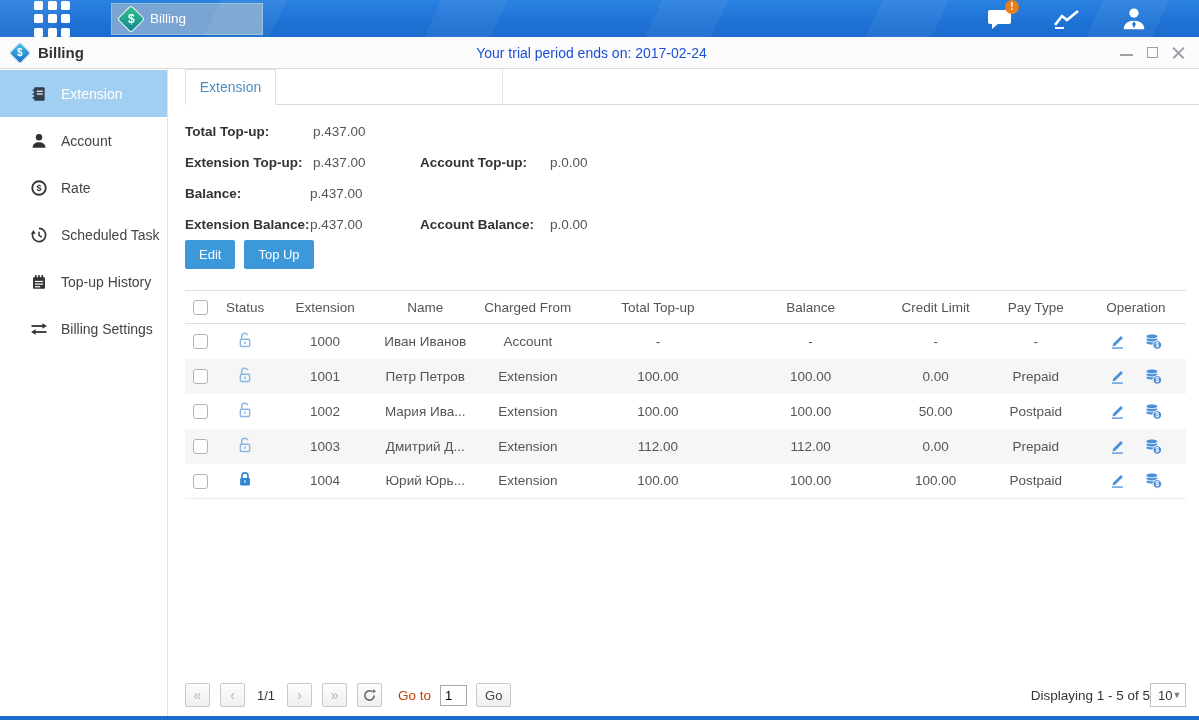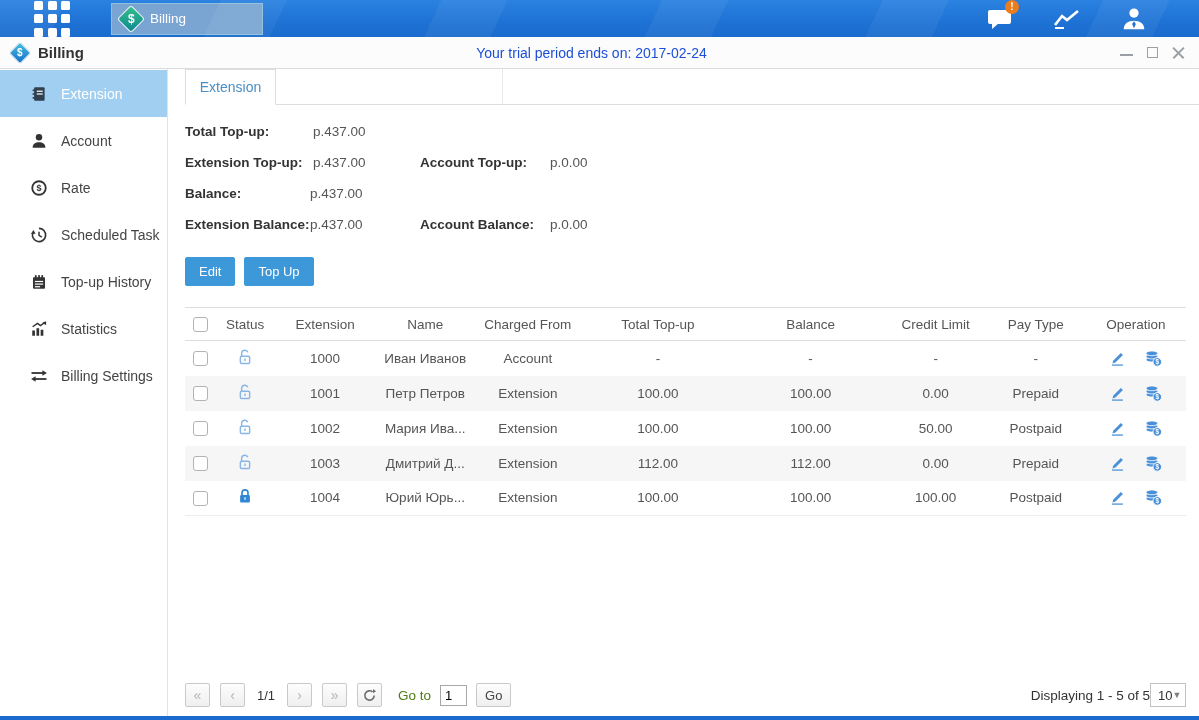--- a/index.html
+++ b/index.html
@@ -63,21 +63,21 @@
   }
   .tab-blank { width:227px; border-right:1px solid #e8e8e8; }
   
   .summary { display:flex; margin-top:11px; font-size:13.5px;flex-direction:column; }
   .sum-grid { display:grid; grid-auto-rows:31px; align-items:center; }
   .sum-left { width:510px; grid-template-columns:128px 107px 130px 1fr; }
   .sum-right { flex:1; grid-template-columns:125px 110px 130px 1fr; }
   .lab { font-weight:bold; color:#333; }
   .val { color:#555; }
   
-  .actions { margin-top:17px; display:flex; gap:9px; }
+  .actions { display:flex; gap:9px; }
   .btn-blue { background:#3d98da; color:#fff; border:1px solid #3d98da; border-radius:2px;
     font-size:13px; padding:6px 13px; cursor:pointer; font-family:inherit; }
   
   table { width:100%; border-collapse:collapse; margin-top:21px; table-layout:fixed; }
   col.c-cb{width:30px} col.c-status{width:60px} col.c-ext{width:100px} col.c-name{width:100px}
   col.c-charged{width:105px} col.c-total{width:155px} col.c-bal{width:150px} col.c-credit{width:100px}
   col.c-pay{width:100px} col.c-op{width:100px}
   thead th { font-weight:normal; color:#555; font-size:13.5px; height:33px;
     border-top:1px solid #ddd; border-bottom:1px solid #ddd; text-align:center; }
   tbody td { height:35px; text-align:center; font-size:13.5px; color:#555; }
@@ -87,21 +87,21 @@
     border-radius:3px; background:#fff; cursor:pointer; vertical-align:middle; }
   .op-icons { display:flex; justify-content:center; gap:17px; }
   .op-icons svg { cursor:pointer; }
   .lock { cursor:pointer; }
   
   .pager { position:absolute; left:17px; right:13px; bottom:9px; display:flex; align-items:center; }
   .pg-btn { width:25px; height:24px; border:1px solid #c9c9c9; border-radius:2px; margin-right:10px;
     background:linear-gradient(#fdfdfd,#efefef); color:#b5b5b5; font-size:14px;
     display:flex; align-items:center; justify-content:center; cursor:pointer; user-select:none; }
   .pg-page { color:#333; font-size:13px; margin:0 12px 0 2px; }
-  .pg-goto { color:#4d7c0f; font-size:13.5px; margin:0 9px 0 6px; }
+  .pg-goto { color:#c2410c; font-size:13.5px; margin:0 9px 0 6px; }
   .pg-input { width:27px; height:21px; border:1px solid #a7a7a7; font-size:13px; padding:0 4px; font-family:inherit; }
   .pg-go { width:auto; padding:0 8px; color:#444; font-size:13px; margin-left:9px; }
   .pg-right { margin-left:auto; display:flex; align-items:center; }
   .displaying { color:#333; font-size:13.5px; margin-right:0; }
   .pagesize { width:36px; height:24px; border:1px solid #c2c2c2; background:#fff; display:flex;
     align-items:center; padding:0 7px; font-size:13px; color:#333; cursor:pointer; }
   .caret { margin-left:auto; font-size:9px; color:#808080; }
   
   .bottom-strip { position:absolute; left:0; right:0; bottom:0; height:4px; background:#1a6bcd; }
 </style>
@@ -203,30 +203,20 @@
       <svg width="18" height="18" viewBox="0 0 24 24">
         <rect x="4" y="5.5" width="16" height="15.5" rx="1.2" fill="#333"></rect>
         <rect x="6.5" y="2.8" width="2.4" height="4.5" rx="1" fill="#333"></rect>
         <rect x="10.8" y="2.8" width="2.4" height="4.5" rx="1" fill="#333"></rect>
         <rect x="15.1" y="2.8" width="2.4" height="4.5" rx="1" fill="#333"></rect>
         <rect x="6.5" y="10.5" width="11" height="1.6" fill="#fff"></rect>
         <rect x="6.5" y="14" width="11" height="1.6" fill="#fff"></rect>
         <rect x="6.5" y="17.5" width="7" height="1.6" fill="#fff"></rect>
       </svg>
       <span>Top-up History</span>
-    </div>
-    <div class="side-item">
-      <svg width="18" height="18" viewBox="0 0 24 24">
-        <rect x="3" y="14" width="3.6" height="7" fill="#333"></rect>
-        <rect x="8.6" y="11" width="3.6" height="10" fill="#333"></rect>
-        <rect x="14.2" y="13" width="3.6" height="8" fill="#333"></rect>
-        <polyline points="3.5,9 10,4.5 14,7.5 20,3" fill="none" stroke="#333" stroke-width="2"></polyline>
-        <polygon points="21.5,1.5 21.5,7 16.5,3.5" fill="#333"></polygon>
-      </svg>
-      <span>Statistics</span>
     </div>
     <div class="side-item">
       <svg width="18" height="18" viewBox="0 0 24 24">
         <line x1="2" y1="8" x2="19" y2="8" stroke="#333" stroke-width="2.4"></line>
         <polygon points="22.5,8 16.5,4.2 16.5,11.8" fill="#333"></polygon>
         <line x1="5" y1="16" x2="22" y2="16" stroke="#333" stroke-width="2.4"></line>
         <polygon points="1.5,16 7.5,12.2 7.5,19.8" fill="#333"></polygon>
       </svg>
       <span>Billing Settings</span>
     </div>

